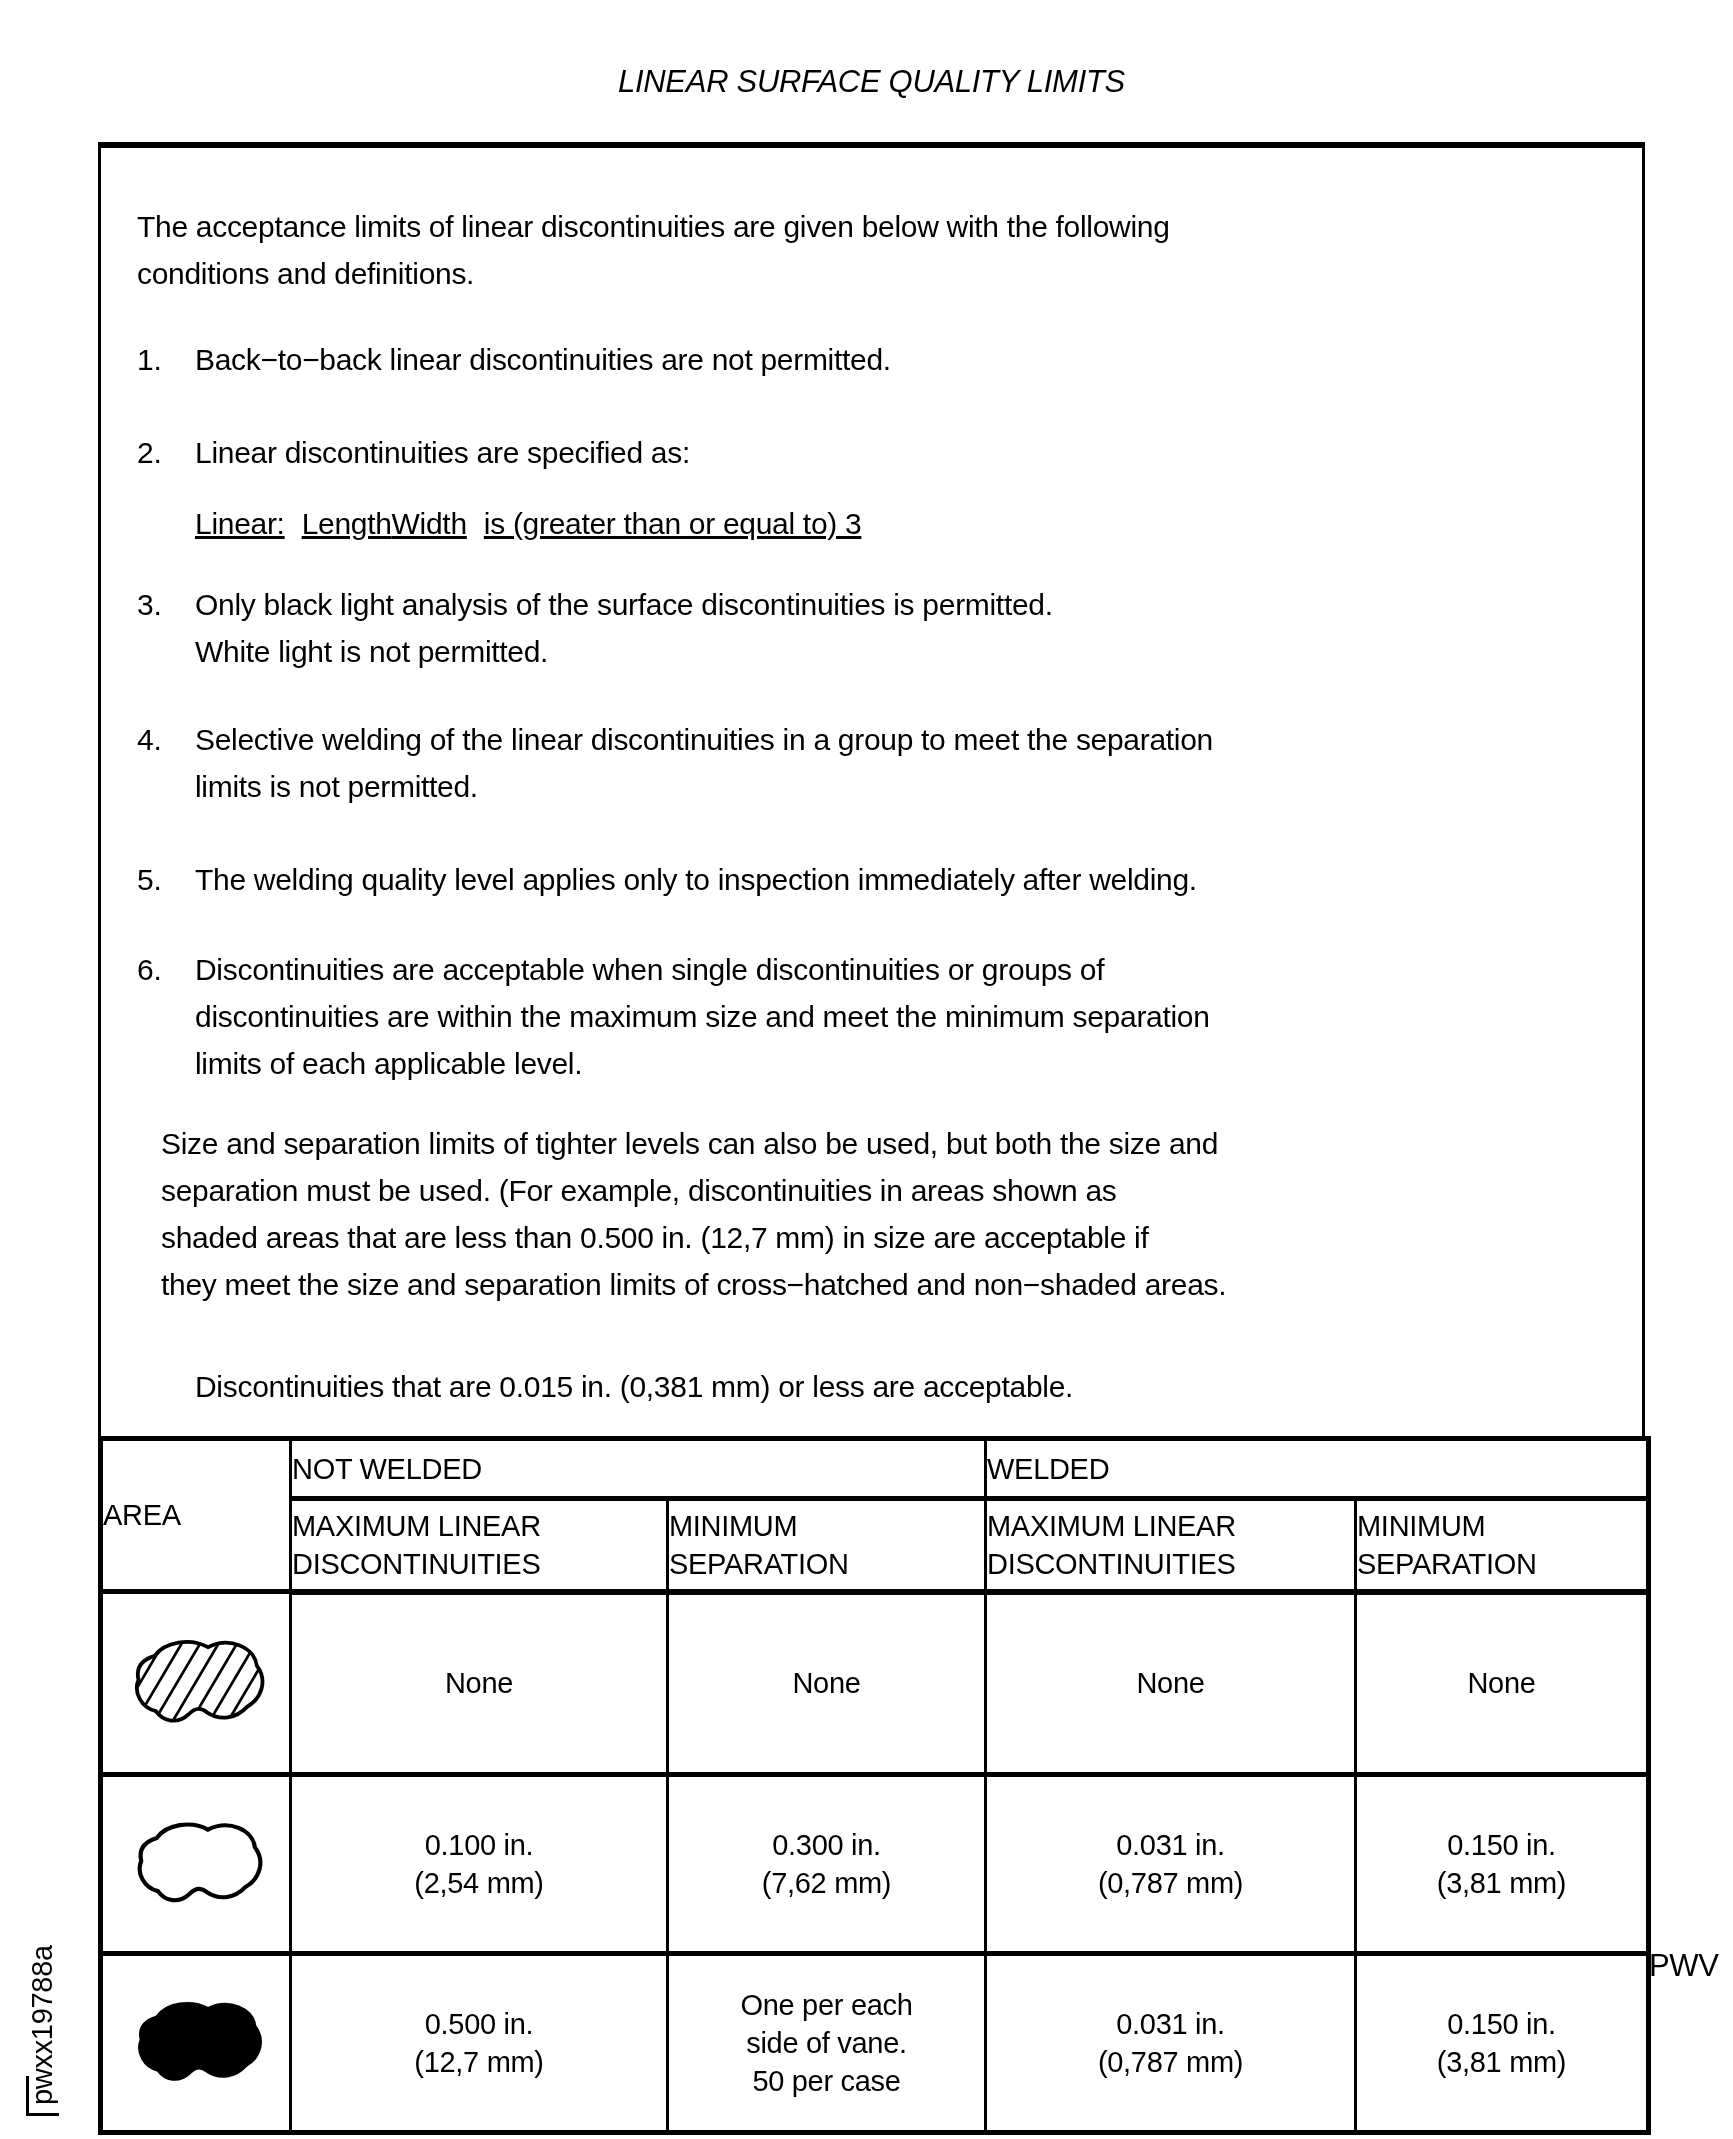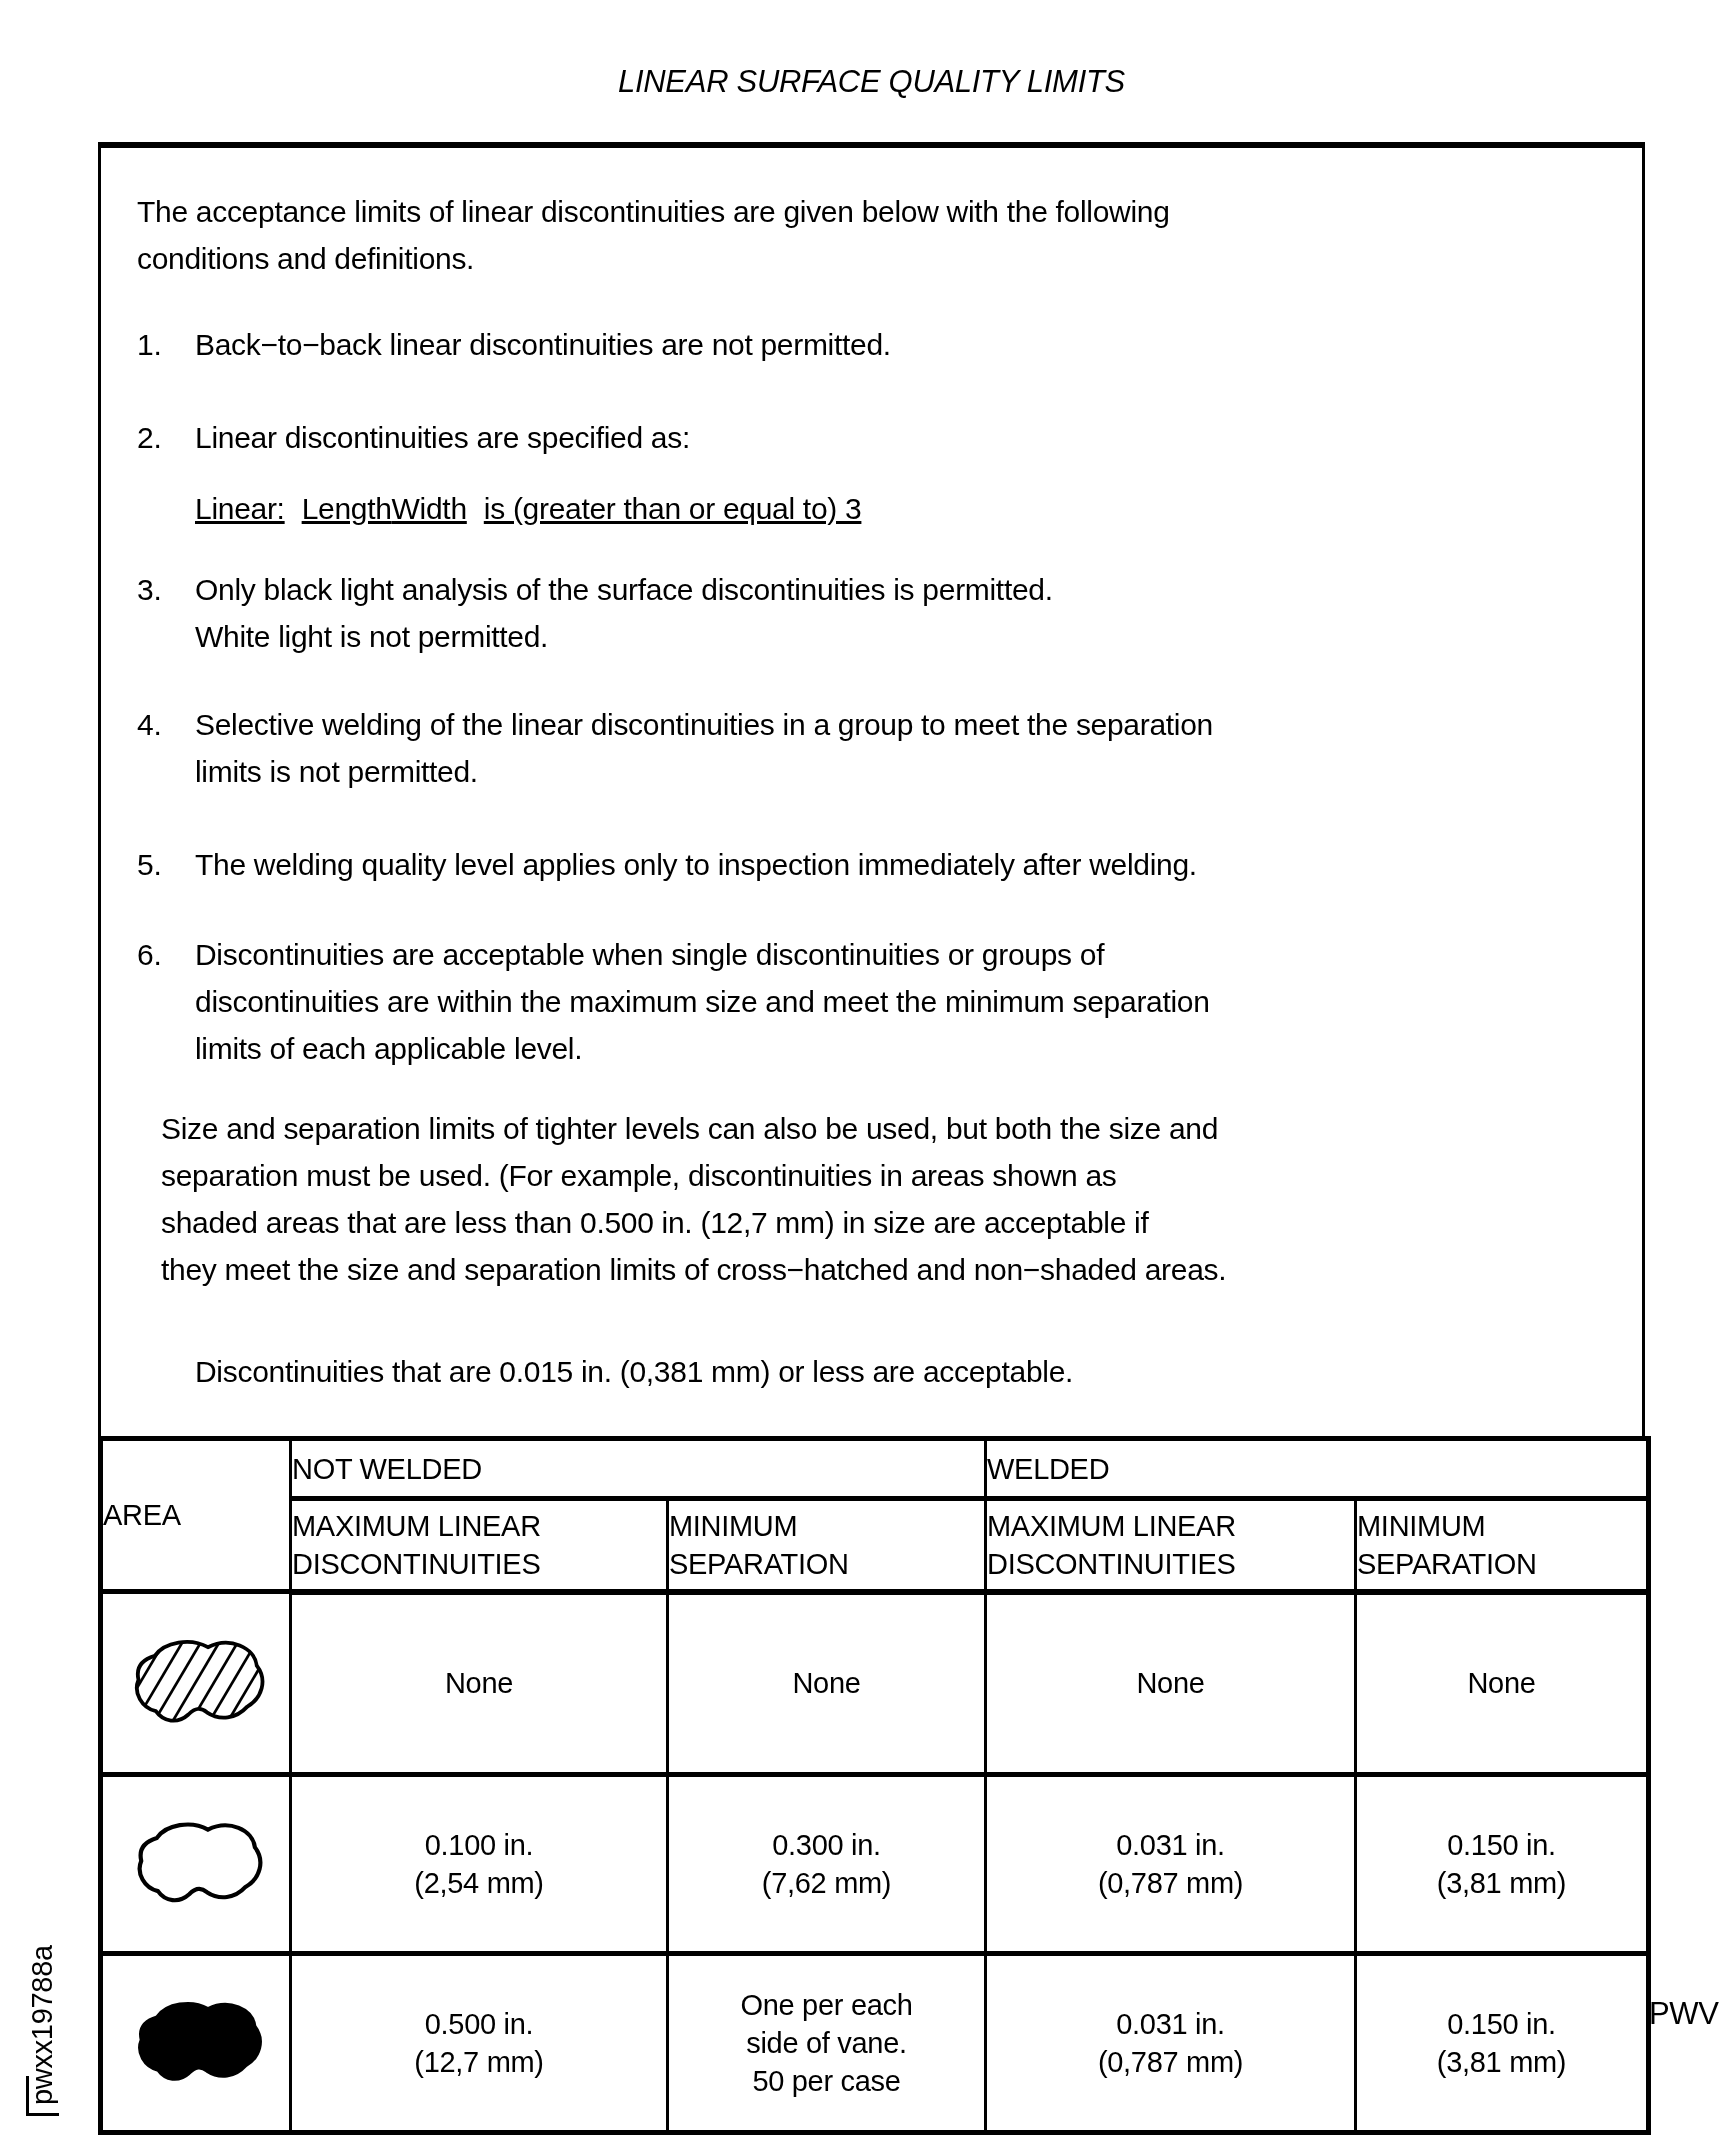--- a/index.html
+++ b/index.html
@@ -13,21 +13,21 @@
     text-align:center;font-size:31px;white-space:nowrap;font-style:italic;
   }
   .doc-box{position:absolute;left:98px;top:142px;width:1547px;}
   .box-text{
     box-sizing:border-box;height:1294px;
     border:3.9px solid #000;border-top:6.5px solid #000;border-bottom:none;
     padding:36px 33px 0 36px;
     font-size:30px;line-height:47px;
   }
   .para{white-space:pre-line;}
-  .intro{margin-top:4px;}
+  .intro{margin-top:19px;}
   .item{display:flex;}
   .item .num{width:58px;flex-shrink:0;}
   .item .body{flex:1;white-space:pre-line;}
   .it1{margin-top:39px;}
   .it2{margin-top:46px;}
   .it3{margin-top:34px;}
   .it4{margin-top:41px;}
   .it5{margin-top:46px;}
   .it6{margin-top:43px;}
   .formula-row{
@@ -72,21 +72,21 @@
     transform:rotate(-90deg);transform-origin:0 0;
     display:flex;align-items:flex-start;
     font-size:29px;line-height:34px;white-space:nowrap;
   }
   .corner-bracket{
     display:inline-block;width:37px;height:30px;
     border-top:3.3px solid #000;border-left:3.3px solid #000;
     margin-right:-29px;margin-top:0.7px;
   }
   .footer-right{
-    position:absolute;right:14.4px;top:1996px;
+    position:absolute;right:14.4px;top:1948px;
     font-size:31px;white-space:nowrap;
   }
 </style>
 </head>
 <body>
 
 <div class="page-title">LINEAR SURFACE QUALITY LIMITS</div>
 
 <div class="doc-box">
   <div class="box-text">

